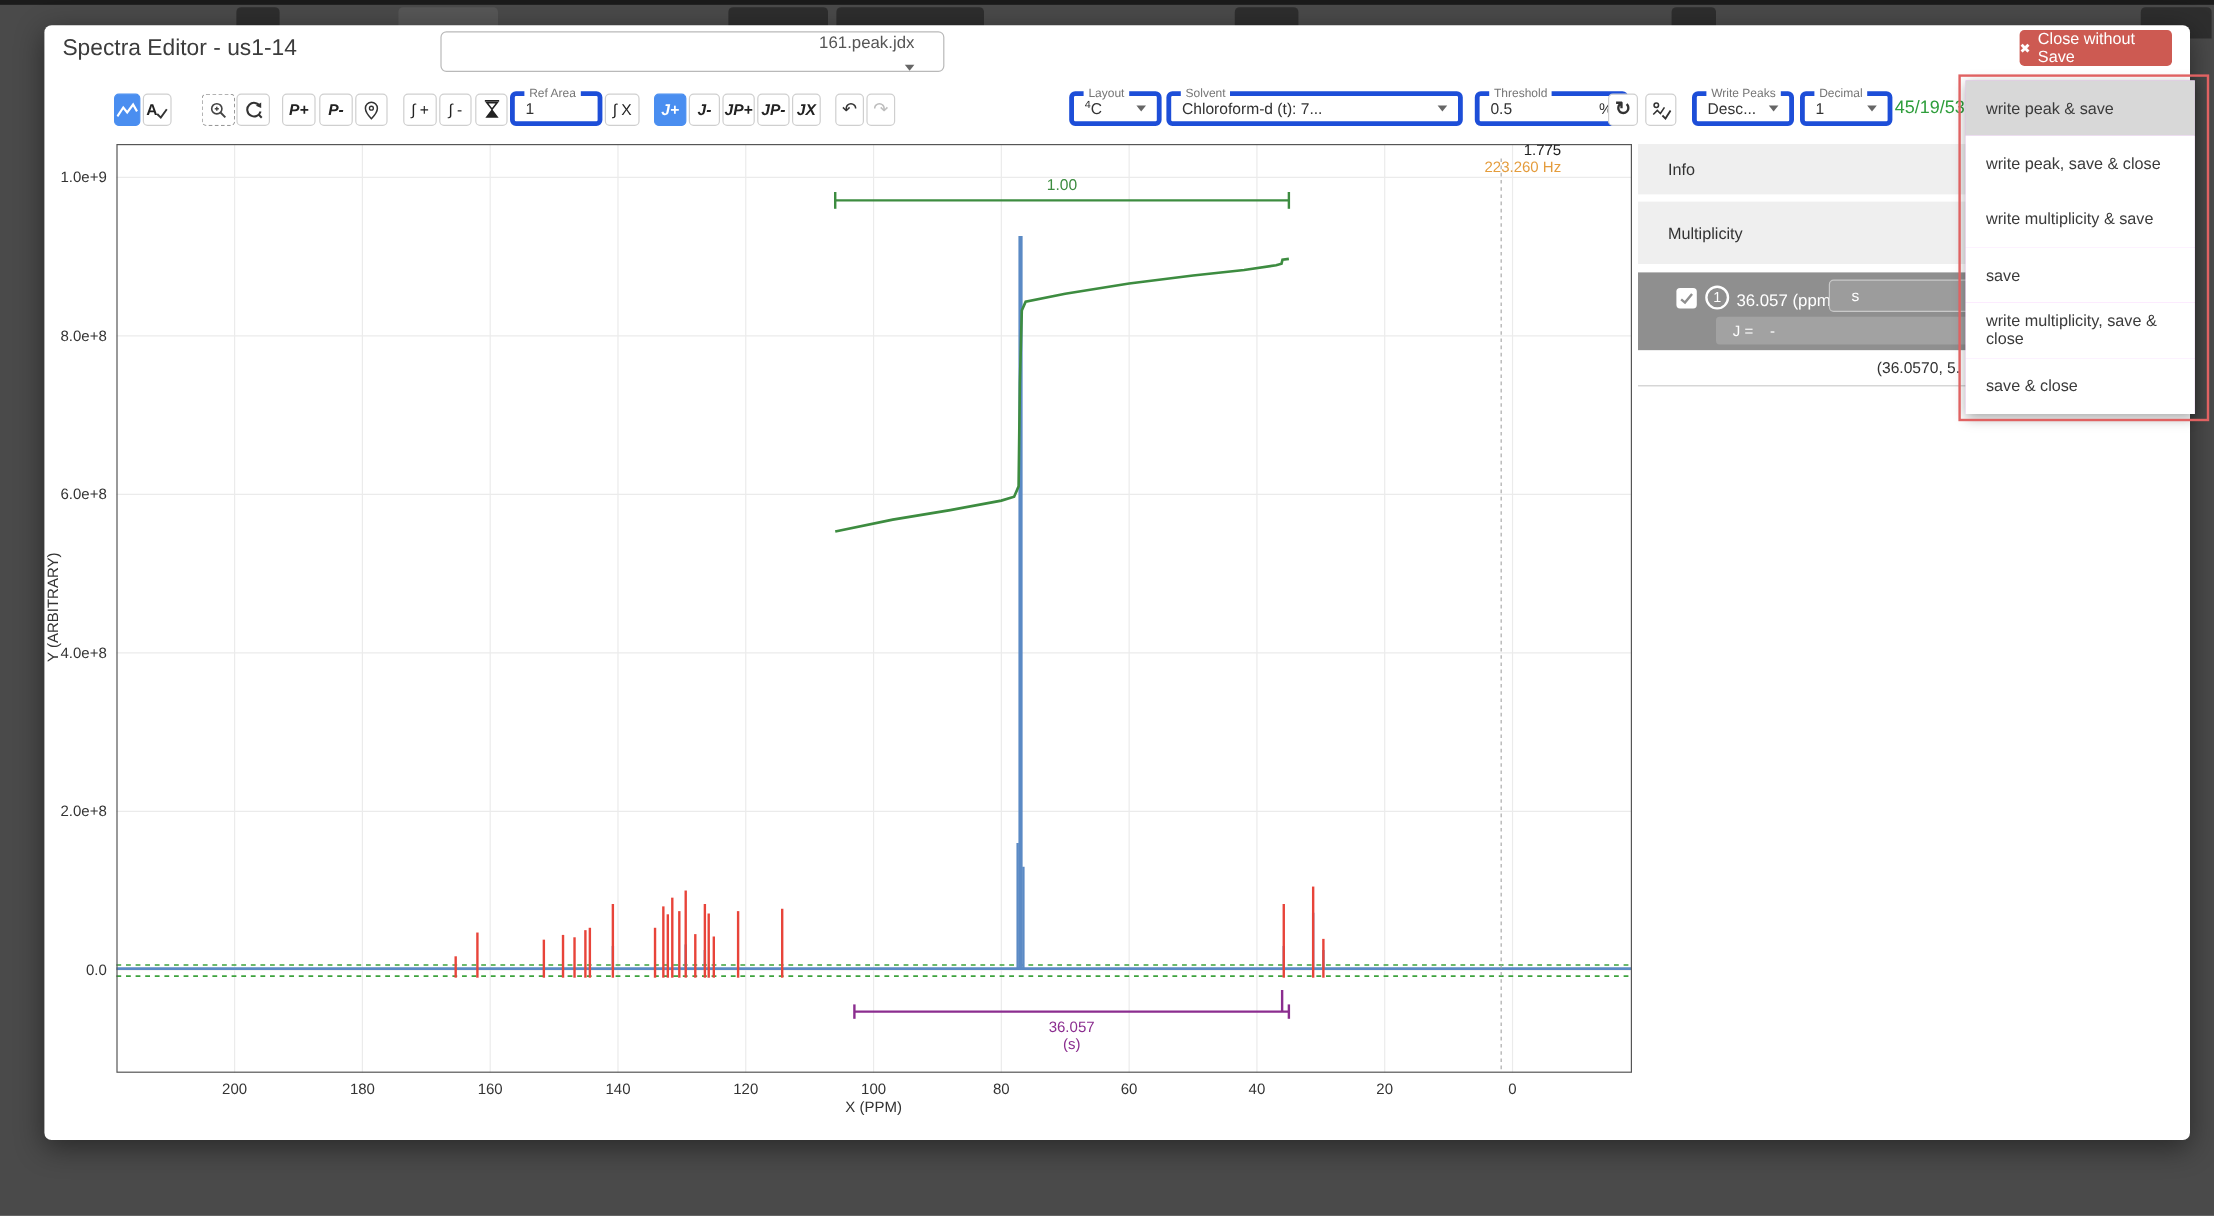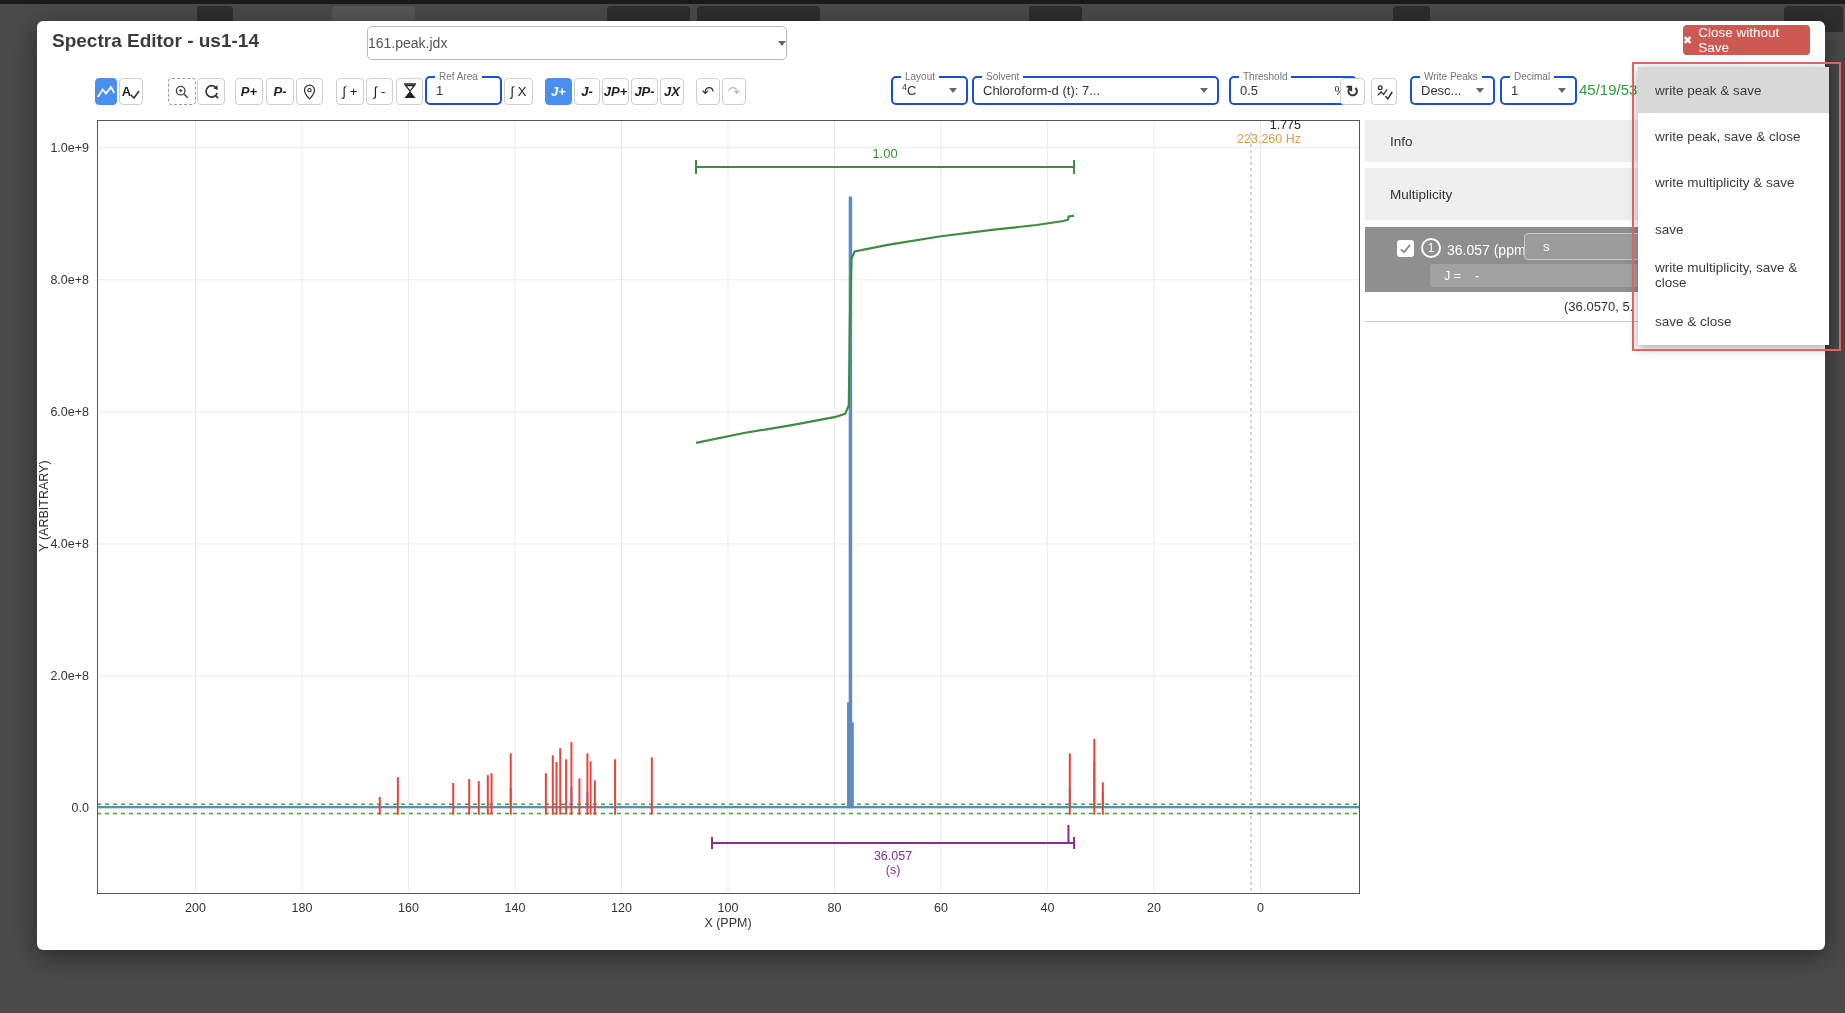--- a/index.html
+++ b/index.html
@@ -6,36 +6,36 @@
   body{width:1845px;height:1013px;overflow:hidden;font-family:"Liberation Sans",sans-serif;}
   #screen{position:relative;width:1845px;height:1013px;}
   .abs{position:absolute;box-sizing:border-box;}
   
   .topstrip{left:0;top:0;width:1845px;height:4px;background:#1b1b1b;}
   .bgtab{top:6px;height:16px;background:#2e2e2e;border-radius:4px 4px 0 0;}
   .bgtab.lt{background:#575757;}
   
   .modal{left:37px;top:21px;width:1788px;height:929px;background:#ffffff;border-radius:6px;
          box-shadow:0 6px 24px rgba(0,0,0,.45);}
-  .title{left:15px;top:9px;font-size:19px;color:#3c3c3c;white-space:nowrap;font-weight:bold;}
+  .title{left:15px;top:9px;font-size:19px;color:#3c3c3c;white-space:nowrap;}
   .fileselect{left:330px;top:5px;width:420px;height:34px;border:1px solid #b9b9b9;border-radius:5px;
-              background:#fff;display:flex;align-items:center;padding:0 0;color:#555;font-size:14px;}
+              background:#fff;display:flex;align-items:flex-end;padding:0 24px;color:#555;font-size:14px;flex-direction:column;}
   .caret{width:0;height:0;border-left:4.5px solid transparent;border-right:4.5px solid transparent;
          border-top:5.5px solid #666;}
   .closebtn{left:1646px;top:4px;width:127px;height:30px;background:#cd5a52;border-radius:4px;color:#fff;
             display:flex;align-items:center;justify-content:center;gap:6px;font-size:13.5px;cursor:pointer;}
   
   .btn{top:57px;height:27px;border:1px solid #cfcfcf;border-radius:4px;background:#fff;display:flex;
        align-items:center;justify-content:center;font-size:13px;color:#222;cursor:pointer;}
   .btn.ital{font-style:italic;font-weight:600;}
   .btn.active{background:#4a8ef0;border-color:#4a8ef0;color:#fff;}
   .btn.dashed{border-style:dashed;border-color:#999;}
   .glyph{font-size:15px;line-height:1;color:#333;}
   .glyph.dis{color:#bdbdbd;}
-  .fset{top:55px;height:29px;border:2px solid #1d4ed8;border-radius:5px;background:#fff;display:flex;
+  .fset{top:55px;height:29px;border:4px solid #1d4ed8;border-radius:5px;background:#fff;display:flex;
         align-items:center;padding:0 9px;font-size:13px;color:#333;}
   .fset .legend{position:absolute;top:-7px;left:8px;font-size:10px;color:#757575;background:#fff;
         padding:0 4px;white-space:nowrap;}
   .fset .val{flex:1;white-space:nowrap;overflow:hidden;}
   .counter{left:1542px;top:60px;font-size:15px;color:#2f9e3c;}
   
   .plot{left:60px;top:99px;width:1263px;height:774px;}
   .plot svg{overflow:visible;}
   .axlabel{font-size:12.5px;color:#333;text-align:center;}
   .cursorlab{font-size:12.5px;text-align:right;white-space:nowrap;}

